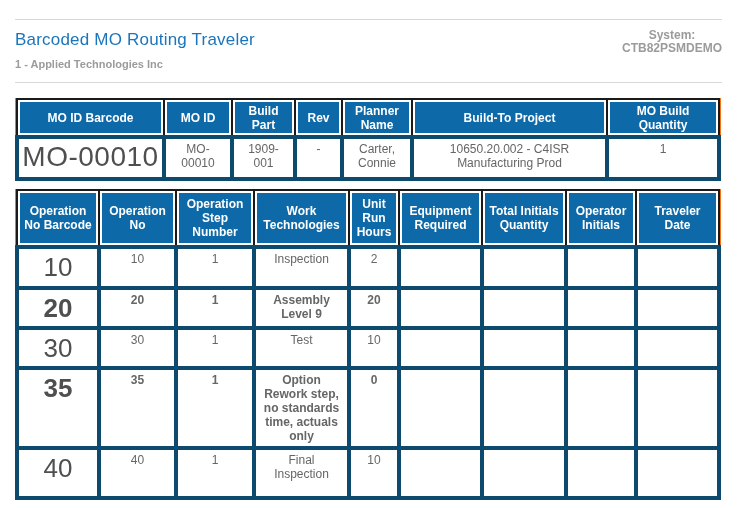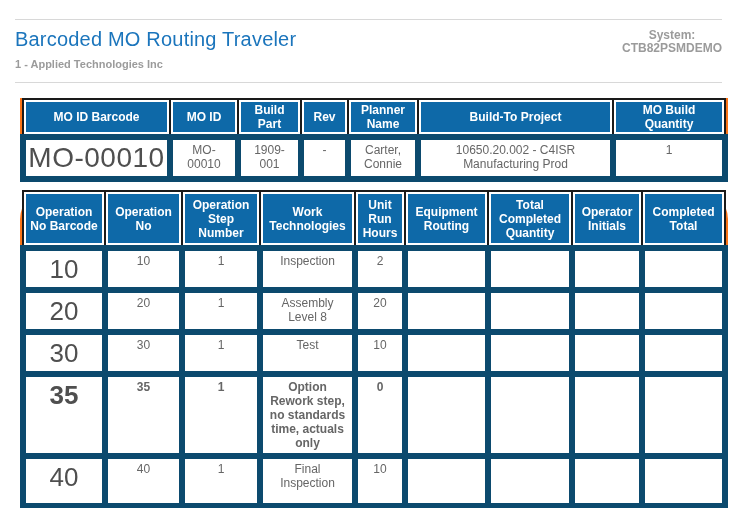--- a/index.html
+++ b/index.html
@@ -16,21 +16,21 @@
   .rule-mid { margin-top: 12px; }
 
   .header-row {
     display: flex;
     justify-content: space-between;
     align-items: flex-start;
     margin-top: 6px;
   }
   .title {
     color: #1b75bc;
-    font-size: 20px;
+    font-size: 17px;
     font-weight: 400;
     letter-spacing: 0.2px;
     line-height: 27px;
   }
   .system-block {
     text-align: center;
     color: #9b9b9b;
     font-size: 12px;
     font-weight: bold;
     line-height: 13px;
@@ -40,40 +40,39 @@
     margin-top: 3px;
     color: #9b9b9b;
     font-size: 11px;
     font-weight: bold;
   }
 
   table {
     border-collapse: collapse;
     table-layout: fixed;
     width: 702px;
-    margin-left: 5px;
     background: #f97316;
   }
   .mo-table { margin-top: 15px; }
-  .ops-table { margin-top: 8px; border-radius: 29px; }
+  .ops-table { margin-top: 8px; }
 
   th {
     border: 2px solid #1a1a1a;
     background: #0e69a8;
     box-shadow: inset 0 0 0 2px #ffffff; 
     color: #ffffff;
     font-size: 12px;
     font-weight: bold;
     text-align: center;
     vertical-align: middle;
     padding: 3px 3px;
     line-height: 14px;
   }
   td {
-    border: 6px solid #0c4a6e;
+    border: 4px solid #0c4a6e;
     color: #666666;
     font-size: 12px;
     text-align: center;
     vertical-align: top;
     padding: 3px 5px;
     line-height: 14px;
     background: #ffffff;
   }
   td.barcode-lg {
     font-size: 28px;
@@ -87,21 +86,21 @@
   td.barcode-op {
     font-size: 26px;
     color: #4f4f4f;
     line-height: 30px;
     padding-top: 3px;
   }
   .mo-table thead tr { height: 38px; }
   .mo-table tbody tr { height: 42px; }
   .ops-table thead tr { height: 57px; }
   .ops-row-0 { height: 41px; }
-  .ops-row-1 { height: 34px; }
+  .ops-row-1 { height: 34px; font-weight: bold; }
   .ops-row-2 { height: 24px; }
   .ops-row-3 { height: 64px; font-weight: bold; }
   .ops-row-4 { height: 50px; }
 </style>
 </head>
 <body>
 
 <div class="page">
 
   <div class="rule rule-top"></div>
@@ -164,43 +163,43 @@
         <col style="width:70px">
       <col style="width:83px">
     </colgroup>
     <thead>
       <tr>
         <th>Operation No Barcode</th>
         <th>Operation No</th>
         <th>Operation Step Number</th>
         <th>Work Technologies</th>
         <th>Unit Run Hours</th>
-        <th>Equipment Routing</th>
-        <th>Total Completed Quantity</th>
+        <th>Equipment Required</th>
+        <th>Total Initials Quantity</th>
         <th>Operator Initials</th>
-        <th>Completed Total</th>
+        <th>Traveler Date</th>
       </tr>
     </thead>
     <tbody>
       <tr class="ops-row-0">
         <td class="barcode-op">10</td>
         <td>10</td>
         <td>1</td>
         <td>Inspection</td>
         <td>2</td>
         <td></td>
         <td></td>
         <td></td>
         <td></td>
       </tr>
       <tr class="ops-row-1">
         <td class="barcode-op">20</td>
         <td>20</td>
         <td>1</td>
-        <td>Assembly Level 8</td>
+        <td>Assembly Level 9</td>
         <td>20</td>
         <td></td>
         <td></td>
         <td></td>
         <td></td>
       </tr>
       <tr class="ops-row-2">
         <td class="barcode-op">30</td>
         <td>30</td>
         <td>1</td>

